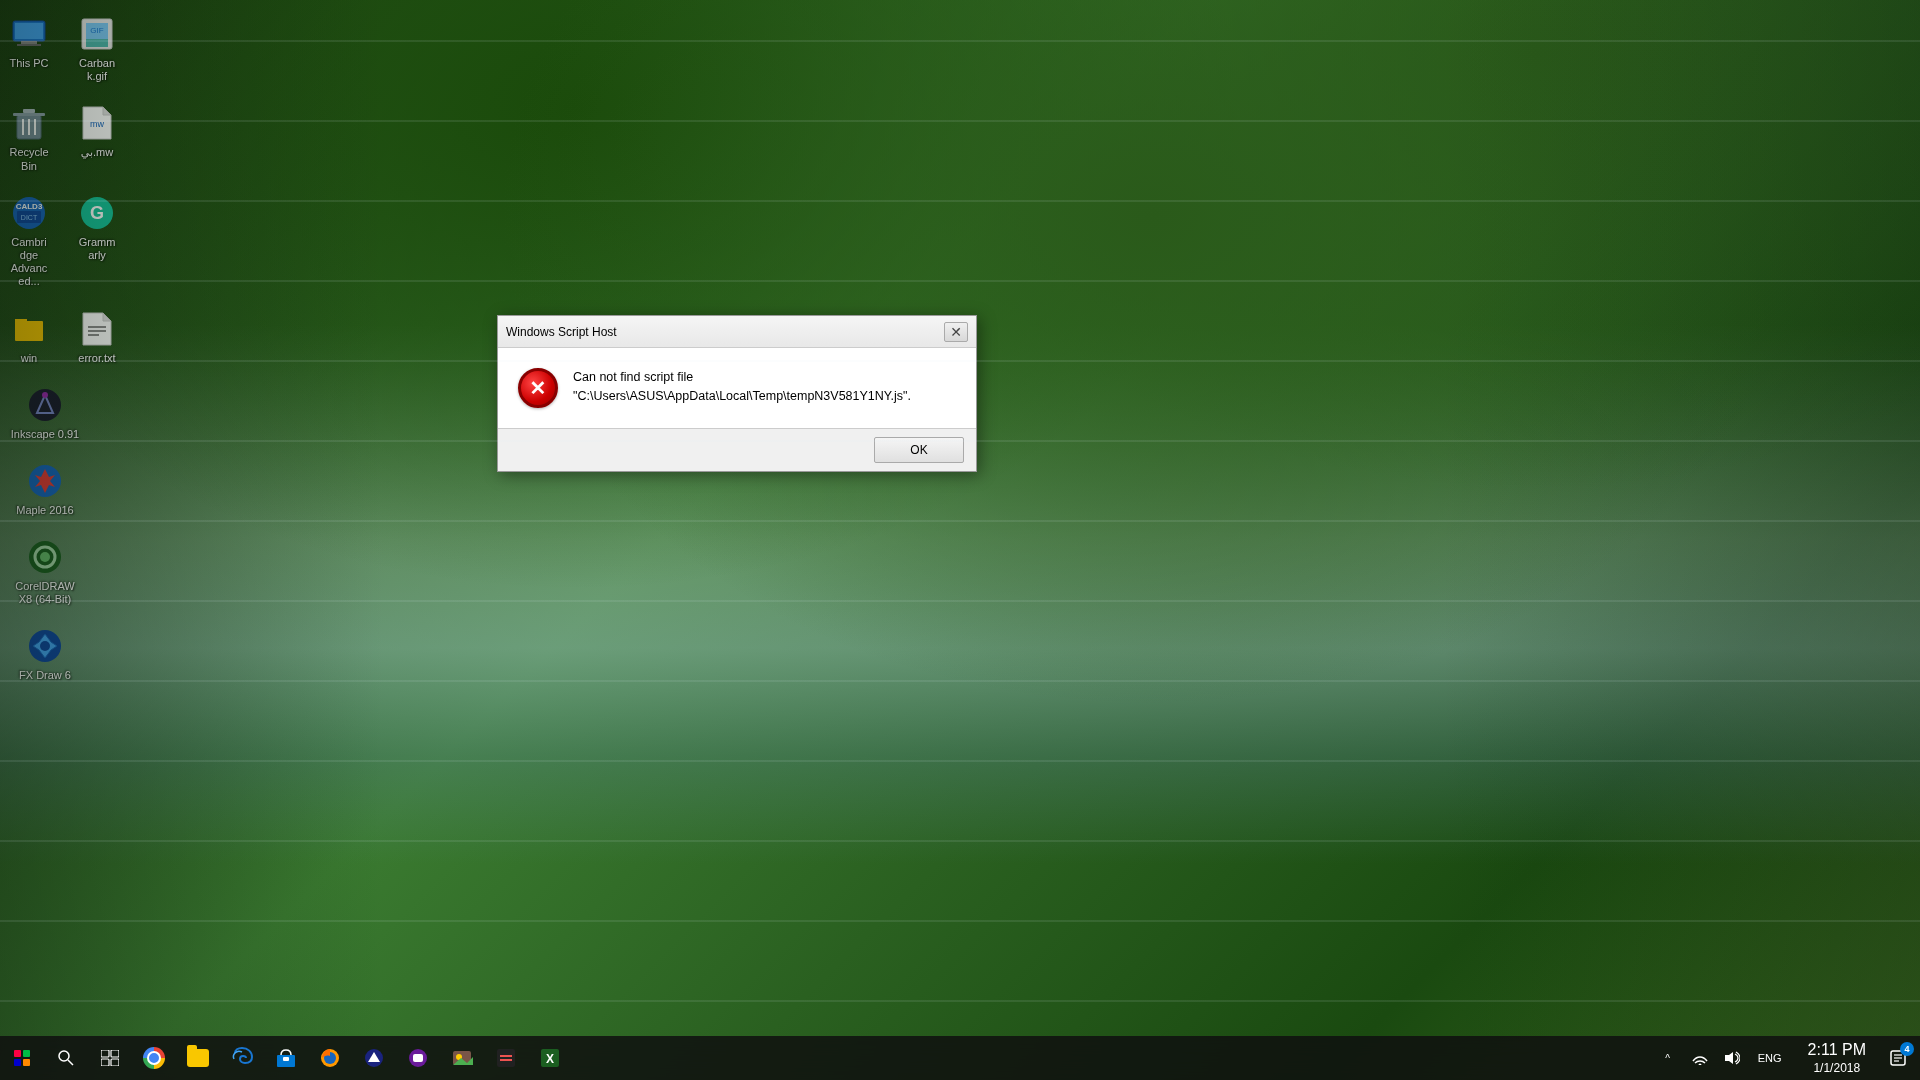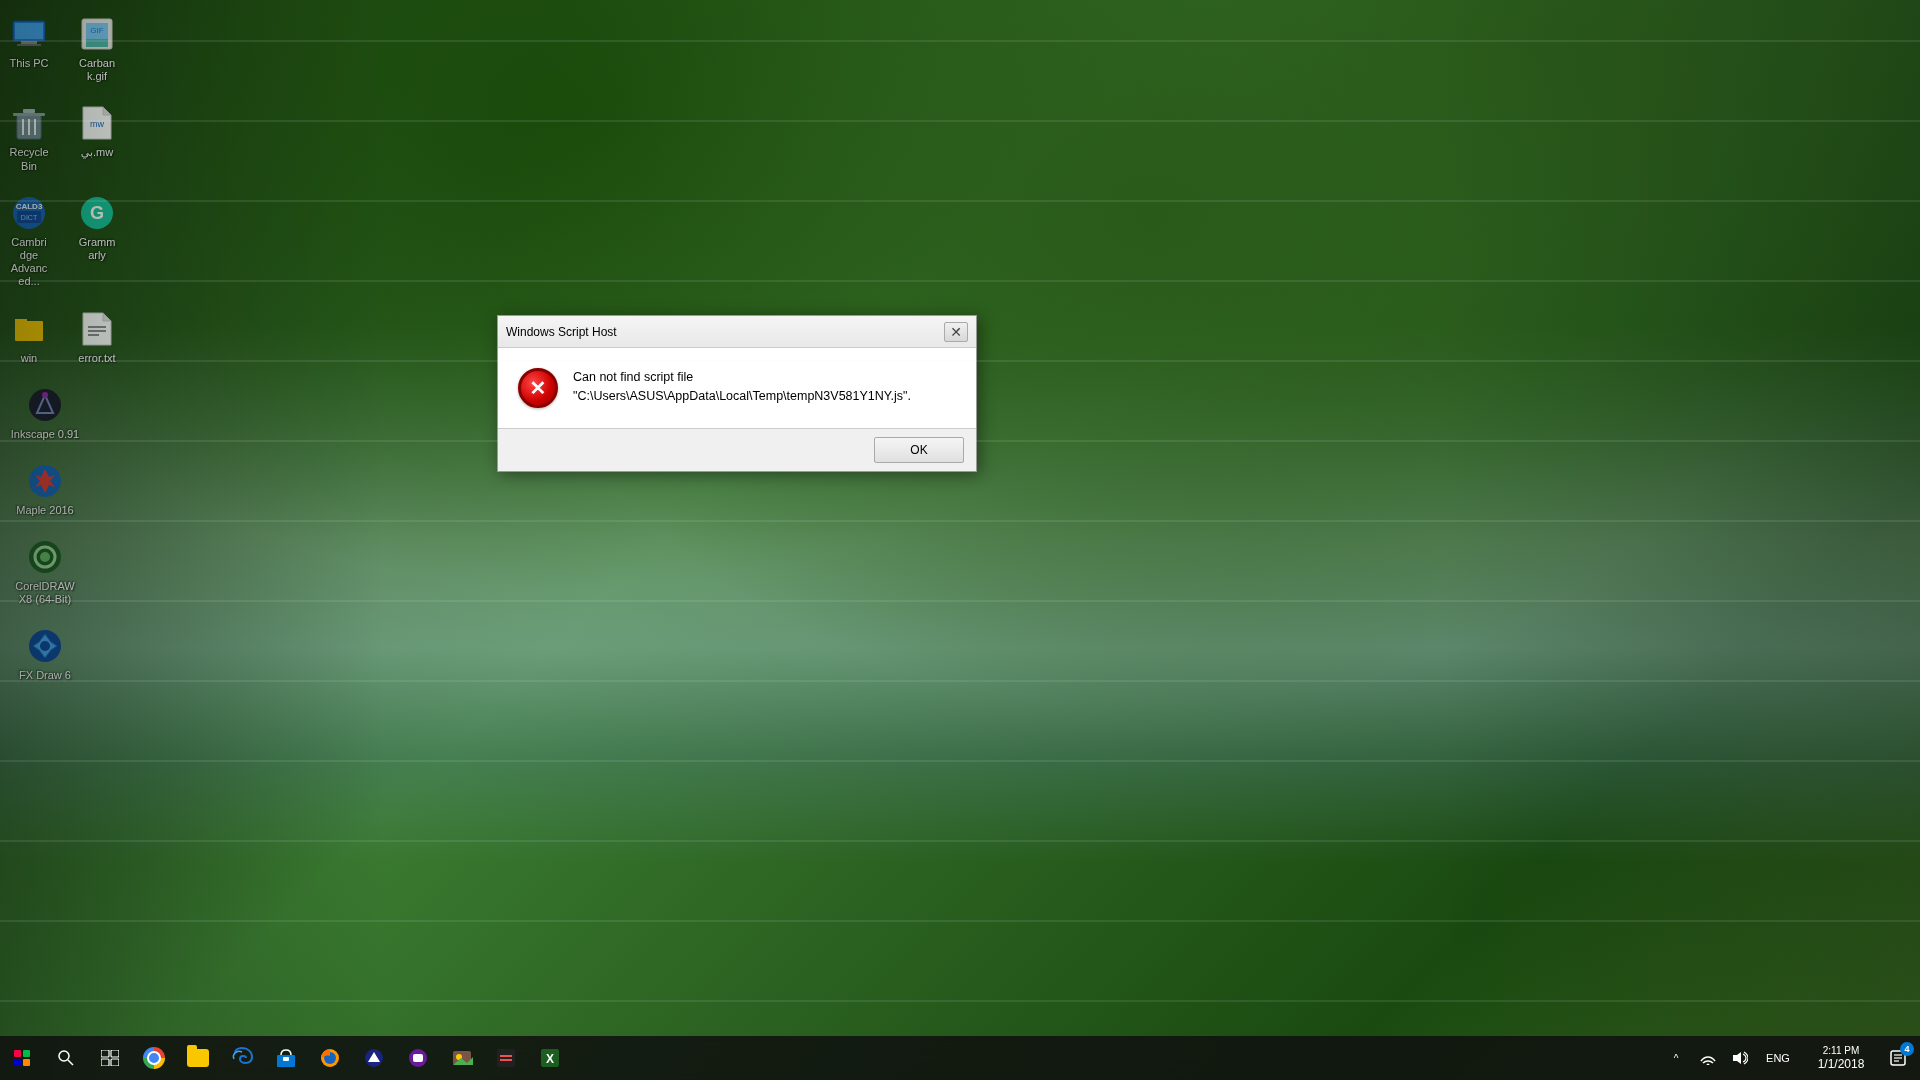--- a/index.html
+++ b/index.html
@@ -216,21 +216,21 @@
       align-items: center;
       justify-content: center;
       padding: 0 10px;
       cursor: pointer;
       height: 44px;
       min-width: 70px;
     }
 
     .clock-time {
       color: white;
-      font-size: 10px;
+      font-size: 16px;
       line-height: 1.3;
     }
 
     .clock-date {
       color: white;
       font-size: 12px;
       line-height: 1.3;
     }
 
     .taskbar-notify {

